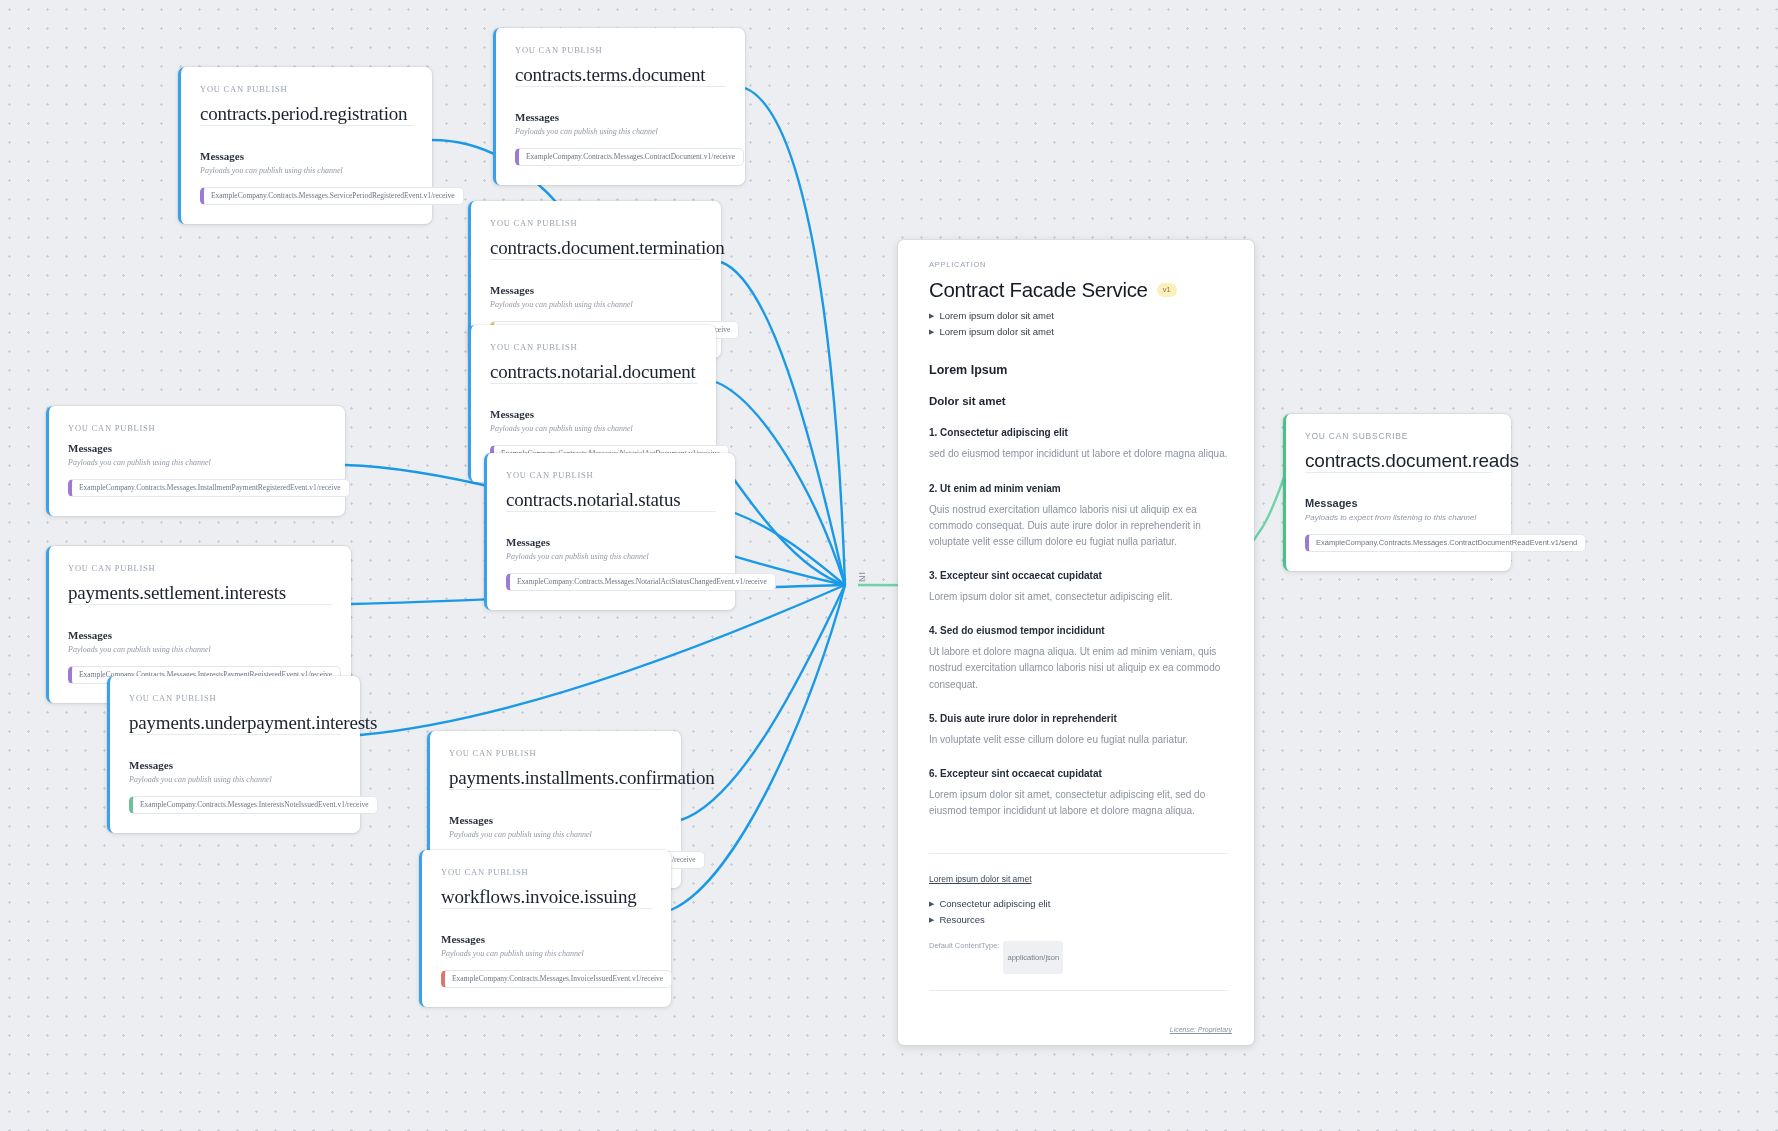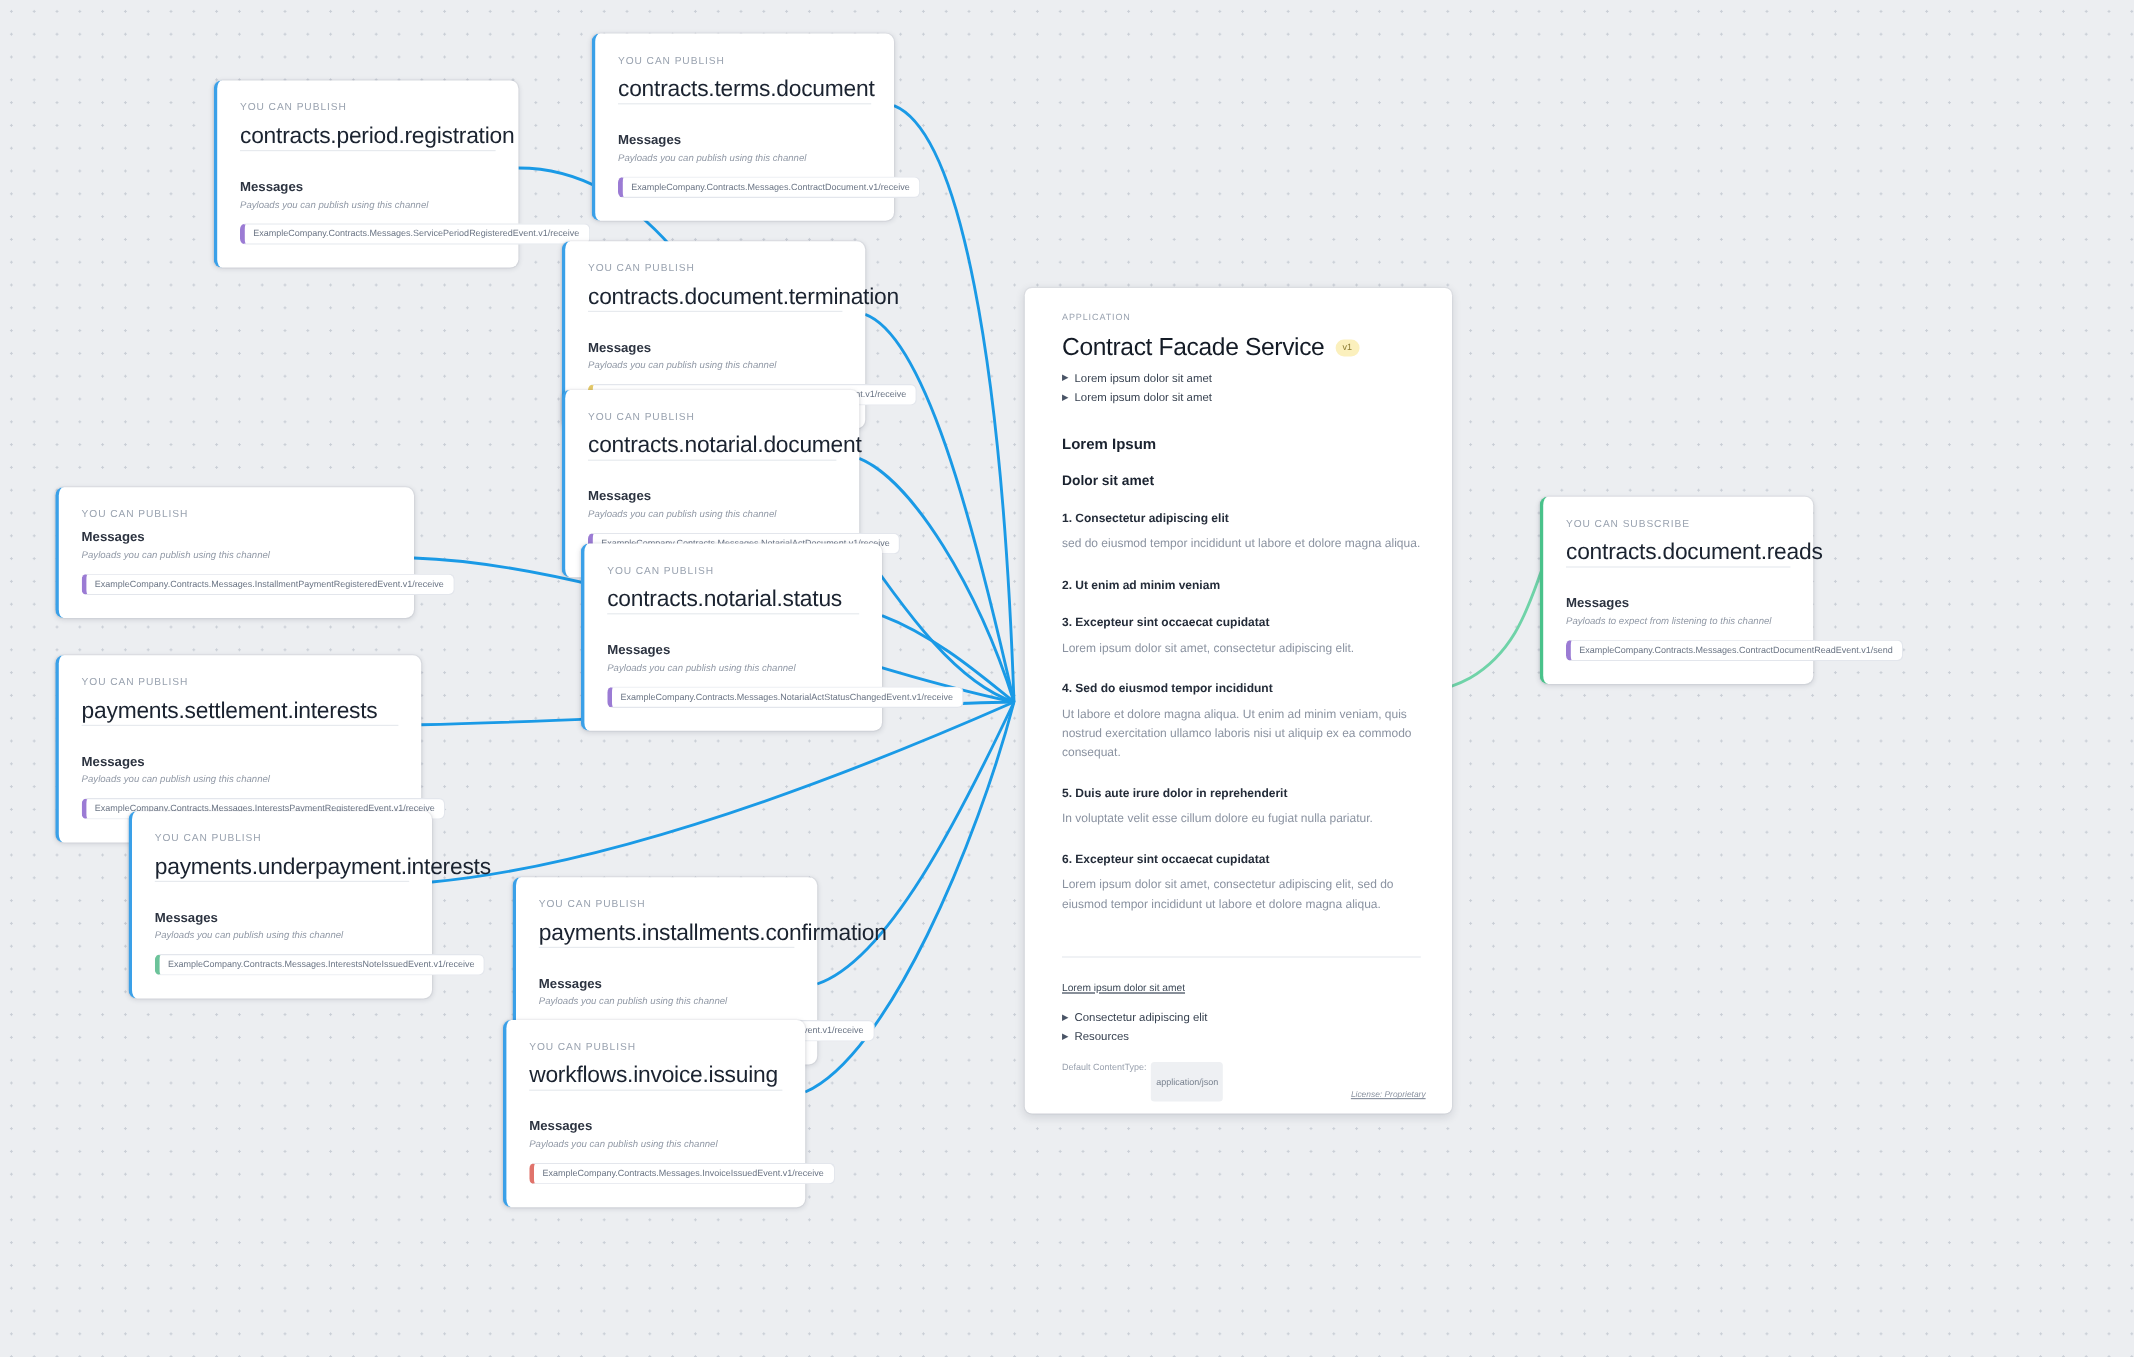--- a/index.html
+++ b/index.html
@@ -15,21 +15,21 @@
   .canvas { position: absolute; inset: 0; }
   svg.links { position: absolute; left: 0; top: 0; width: 1778px; height: 1131px; pointer-events: none; }
 
   .card {
     position: absolute;
     background: #fff;
     border-radius: 7px;
     box-shadow: 0 1px 4px rgba(30,40,60,.13), 0 0 0 1px rgba(20,30,50,.04);
     padding: 17px 19px 19px 19px;
   }
-  .card.pub { border-left: 3px solid #3aa0e8; }
+  .card.pub { border-left: 3px solid #3aa0e8; font-family: Liberation Serif, serif; }
   .card.sub { border-left: 3px solid #49c28a; }
 
   .kicker {
     font-size: 8.5px;
     letter-spacing: .09em;
     color: #9aa3b0;
     text-transform: uppercase;
     margin-bottom: 9px;
   }
   .chan-title {
@@ -57,22 +57,22 @@
     line-height: 1.1;
   }
   .msg-badge.purple { border-left-color: #9b7bd4; }
   .msg-badge.yellow { border-left-color: #e3c869; }
   .msg-badge.green  { border-left-color: #6cc39a; }
   .msg-badge.red    { border-left-color: #e0736b; }
 
   
   .app-panel {
     position: absolute;
-    left: 854px; top: 240px;
-    width: 356px; height: 688px;
+    left: 898px; top: 240px;
+    width: 356px; height: 805px;
     background: #fff;
     border-radius: 6px;
     box-shadow: 0 2px 8px rgba(25,35,55,.14), 0 0 0 1px rgba(20,30,50,.04);
     overflow: hidden;
   }
   .app-inner { padding: 20px 26px 0 31px; }
   .app-kicker { font-size: 7.5px; letter-spacing: .1em; color: #9aa3b0; text-transform: uppercase; margin-bottom: 9px; }
   .app-title-row { display: flex; align-items: center; gap: 9px; margin-bottom: 6px; }
   .app-title { font-size: 20.5px; font-weight: 400; color: #141b26; letter-spacing: -.3px; }
   .ver-badge {
@@ -225,20 +225,21 @@
         <span class="tri">▶</span>
         <span>Lorem ipsum dolor sit amet</span>
       </div>
 
       <div class="blk-h1">Lorem Ipsum</div>
       <div class="blk-h2">Dolor sit amet</div>
 
       <div class="num-h">1. Consectetur adipiscing elit</div>
       <div class="para">sed do eiusmod tempor incididunt ut labore et dolore magna aliqua.</div>
       <div class="num-h">2. Ut enim ad minim veniam</div>
+      <div class="para">Quis nostrud exercitation ullamco laboris nisi ut aliquip ex ea commodo consequat. Duis aute irure dolor in reprehenderit in voluptate velit esse cillum dolore eu fugiat nulla pariatur.</div>
       <div class="num-h">3. Excepteur sint occaecat cupidatat</div>
       <div class="para">Lorem ipsum dolor sit amet, consectetur adipiscing elit.</div>
       <div class="num-h">4. Sed do eiusmod tempor incididunt</div>
       <div class="para">Ut labore et dolore magna aliqua. Ut enim ad minim veniam, quis nostrud exercitation ullamco laboris nisi ut aliquip ex ea commodo consequat.</div>
       <div class="num-h">5. Duis aute irure dolor in reprehenderit</div>
       <div class="para">In voluptate velit esse cillum dolore eu fugiat nulla pariatur.</div>
       <div class="num-h">6. Excepteur sint occaecat cupidatat</div>
       <div class="para">Lorem ipsum dolor sit amet, consectetur adipiscing elit, sed do eiusmod tempor incididunt ut labore et dolore magna aliqua.</div>
 
       <div class="hr"></div>

